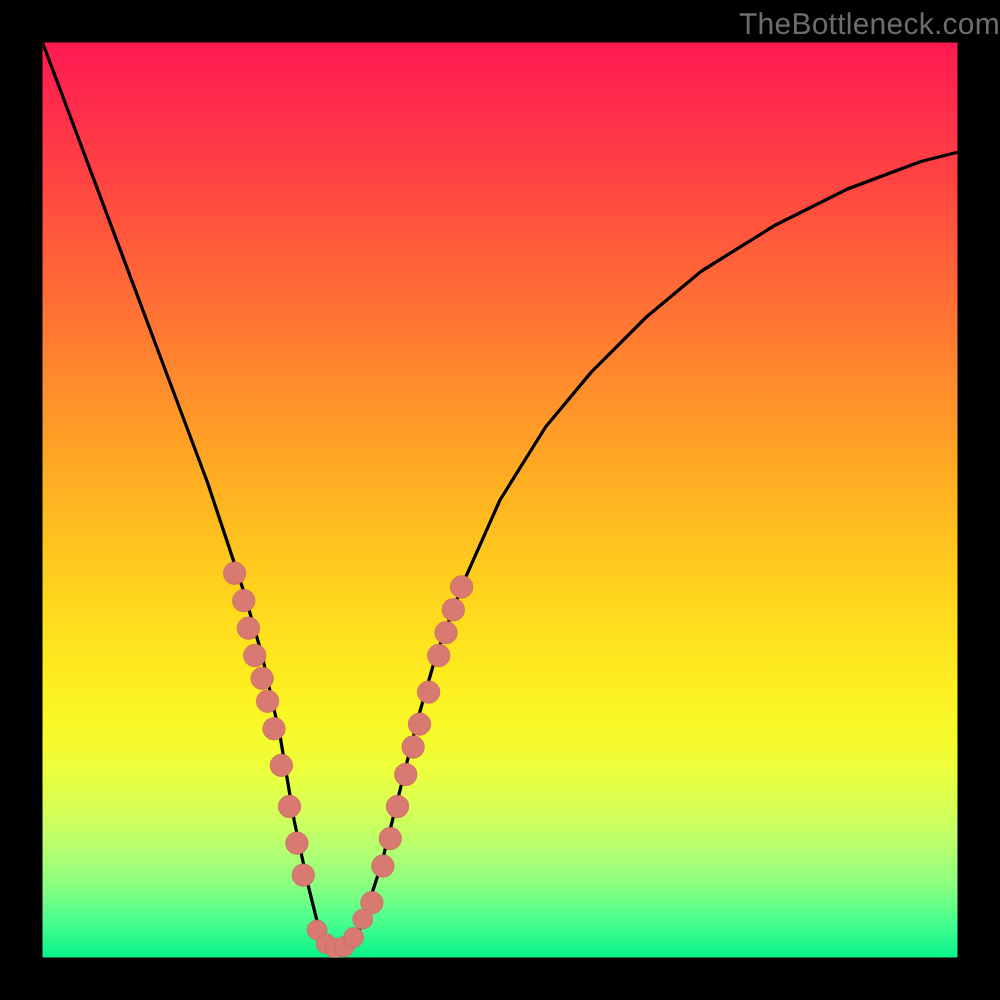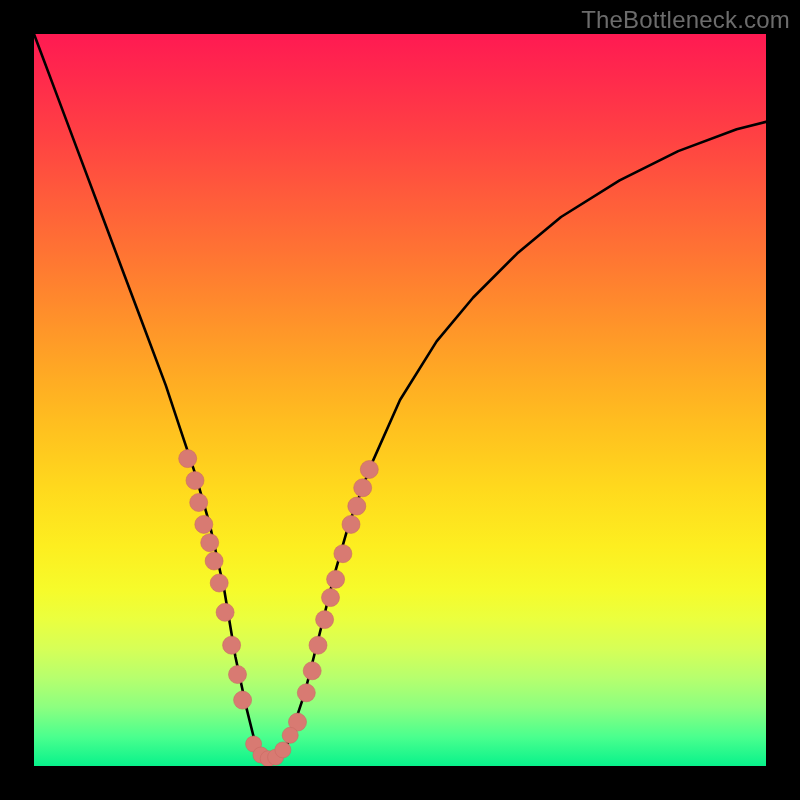--- a/index.html
+++ b/index.html
@@ -47,21 +47,21 @@
   svg.curve {
     position: absolute;
     left: 0;
     top: 0;
     width: 732px;
     height: 732px;
   }
   .watermark {
     position: absolute;
     top: 6px;
-    right: 10px;
+    right: 0;
     color: #6c6c6c;
     font-size: 24px;
     font-weight: 500;
     letter-spacing: 0.2px;
     user-select: none;
   }
 </style>
 </head>
 <body>
 

